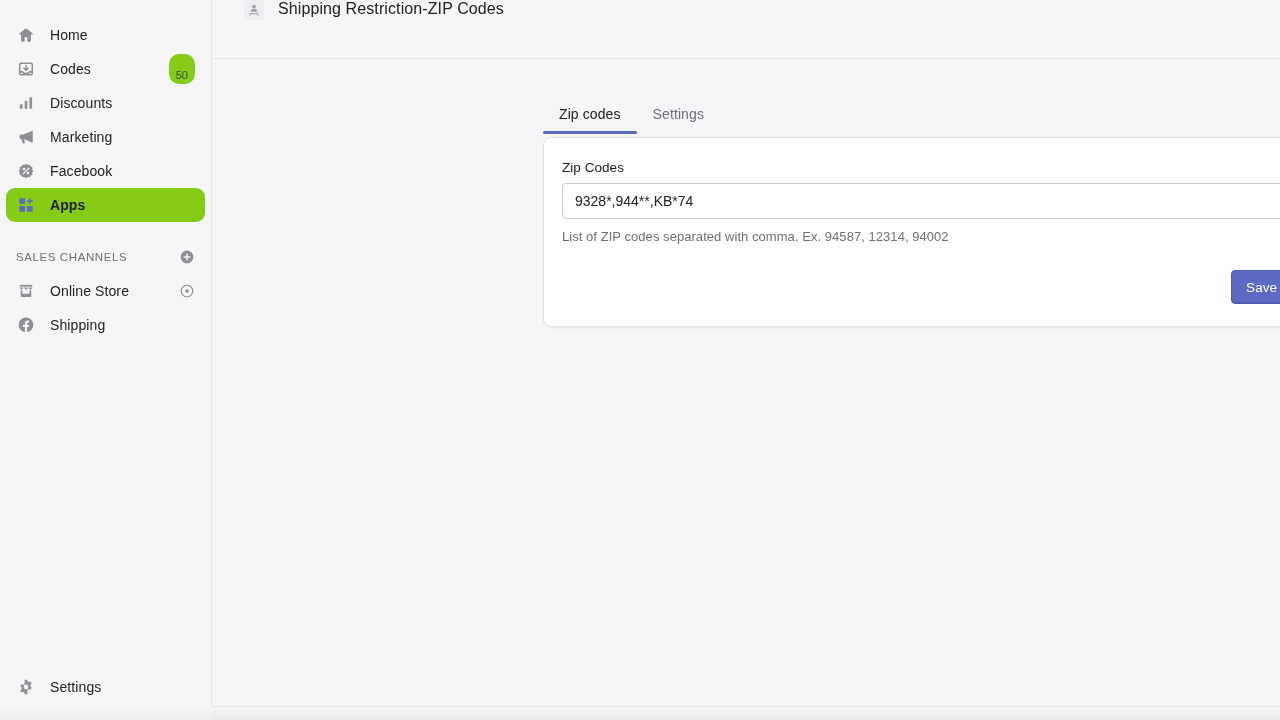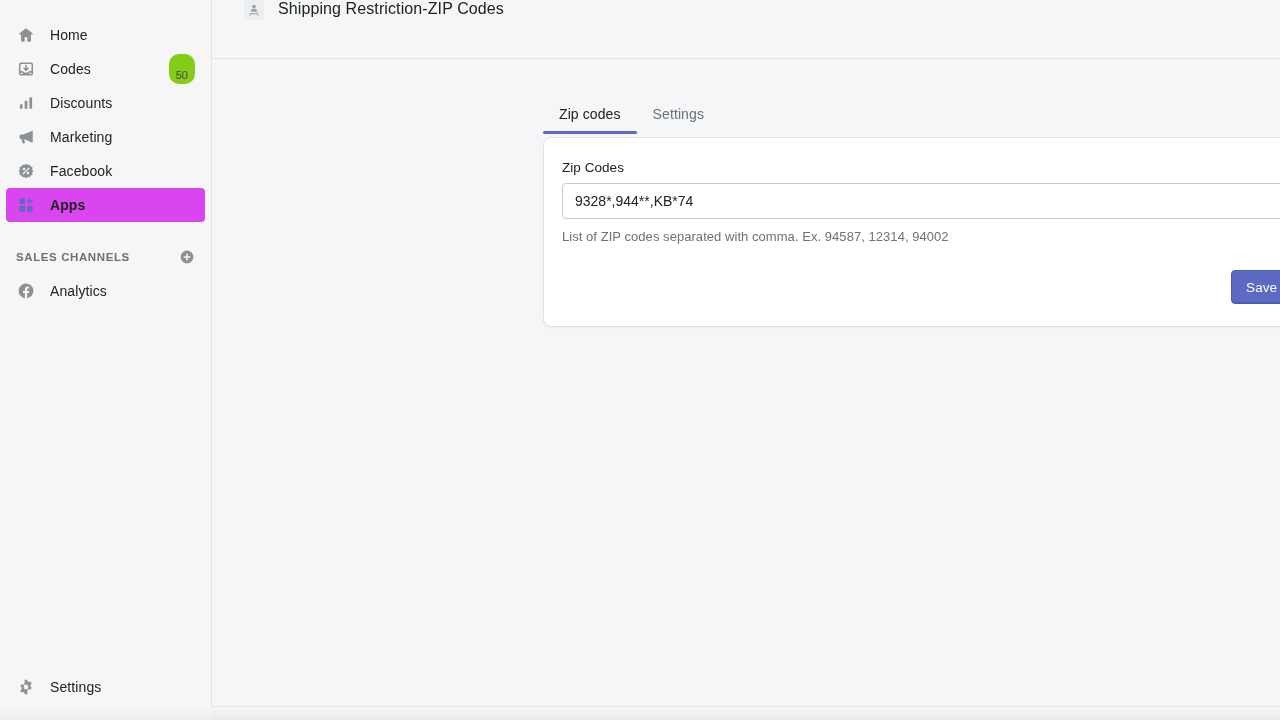--- a/index.html
+++ b/index.html
@@ -36,21 +36,21 @@
     flex: 0 0 20px;
     color: #8c9196;
   }
   .nav-item .lbl {
     margin-left: 14px;
     font-size: 14px;
     color: #202223;
     letter-spacing: 0.1px;
     white-space: nowrap;
   }
-  .nav-item.active { background: #d946ef; }
+  .nav-item.active { background: #84cc16; border-radius: 9px; }
   .nav-item.active .lbl { color: #202223; font-weight: 600; }
   .nav-item.active .ico { color: #5c6ac4; }
 
   .badge {
     margin-left: auto;
     background: #84cc16;
     color: #42474c;
     font-size: 11px;
     border-radius: 10px;
     padding: 16px 7px 3px 7px;
@@ -60,21 +60,21 @@
   }
 
   .section-head {
     display: flex; align-items: center;
     margin: 22px 6px 4px 6px;
     padding: 0 10px;
     height: 26px;
   }
   .section-head .title {
     font-size: 11.5px;
-    font-weight: 700;
+    font-weight: 400;
     letter-spacing: 0.6px;
     color: #6d7175;
     text-transform: uppercase;
   }
   .section-head .plus { margin-left: auto; color: #8c9196; display:flex; cursor:pointer; }
 
   .trail-icon { margin-left: auto; color: #8c9196; display: flex; cursor: pointer; }
 
   .sidebar-bottom { margin-top: auto; padding-bottom: 16px; }
 
@@ -272,28 +272,44 @@
     <div class="section-head">
       <span class="title">SALES CHANNELS</span>
       <span class="plus">
         <svg width="16" height="16" viewBox="0 0 20 20" fill="currentColor">
             <circle cx="10" cy="10" r="8"></circle>
             <path d="M10 5.6a.95.95 0 0 1 .95.95v2.5h2.5a.95.95 0 1 1 0 1.9h-2.5v2.5a.95.95 0 1 1-1.9 0v-2.5h-2.5a.95.95 0 1 1 0-1.9h2.5v-2.5A.95.95 0 0 1 10 5.6z" fill="#f6f6f7"></path>
           </svg>
       </span>
     </div>
 
+    <div class="nav-item">
+      <span class="ico">
+        <svg width="18" height="18" viewBox="0 0 20 20" fill="currentColor">
+            <path d="M3.1 3.2h13.8v2.0H3.1z"></path>
+            <path d="M3.1 6.2c0 1.2.85 2.1 1.9 2.1s1.9-.9 1.9-2.1h1.2c0 1.2.85 2.1 1.9 2.1s1.9-.9 1.9-2.1h1.2c0 1.2.85 2.1 1.9 2.1s1.9-.9 1.9-2.1"></path>
+            <path d="M4.2 9.3v6.2c0 .7.55 1.3 1.25 1.3h9.1c.7 0 1.25-.6 1.25-1.3V9.3h-1.7v2.9a.9.9 0 0 1-.9.9H6.8a.9.9 0 0 1-.9-.9V9.3H4.2z"></path>
+          </svg>
+      </span>
+      <span class="lbl">Online Store</span>
+      <span class="trail-icon">
+        <svg width="16" height="16" viewBox="0 0 20 20" fill="none" stroke="currentColor" stroke-width="1.5">
+            <circle cx="10" cy="10" r="7.2"></circle>
+            <circle cx="10" cy="10" r="2.3" fill="currentColor" stroke="none"></circle>
+          </svg>
+      </span>
+    </div>
 
     <div class="nav-item">
       <span class="ico">
         <svg width="18" height="18" viewBox="0 0 20 20" fill="currentColor">
             <path d="M10 1.8a8.2 8.2 0 0 0-1.28 16.3v-5.77H6.64V10h2.08V8.2c0-2.06 1.23-3.2 3.1-3.2.9 0 1.84.16 1.84.16v2.02h-1.04c-1.02 0-1.34.63-1.34 1.28V10h2.28l-.36 2.33h-1.92v5.77A8.2 8.2 0 0 0 10 1.8z"></path>
           </svg>
       </span>
-      <span class="lbl">Analytics</span>
+      <span class="lbl">Shipping</span>
     </div>
 
 
     <div class="sidebar-bottom">
       <div class="nav-item">
         <span class="ico">
           <svg width="18" height="18" viewBox="0 0 20 20" fill="currentColor">
               <path d="M8.6 1.9h2.8l.35 1.95c.5.17.96.4 1.38.7l1.83-.73 1.4 2.42-1.47 1.32c.5.3.08.62.08.94s-.03.64-.08.94l1.47 1.32-1.4 2.42-1.83-.73c-.42.3-.88.53-1.38.7L11.4 18.1H8.6l-.35-1.95a5.3 5.3 0 0 1-1.38-.7l-1.83.73-1.4-2.42 1.47-1.32a5.6 5.6 0 0 1 0-1.88L3.64 9.24l1.4-2.42 1.83.73c.42-.3.88-.53 1.38-.7L8.6 1.9zM10 7.35a2.65 2.65 0 1 0 0 5.3 2.65 2.65 0 0 0 0-5.3z"></path>
             </svg>
         </span>

